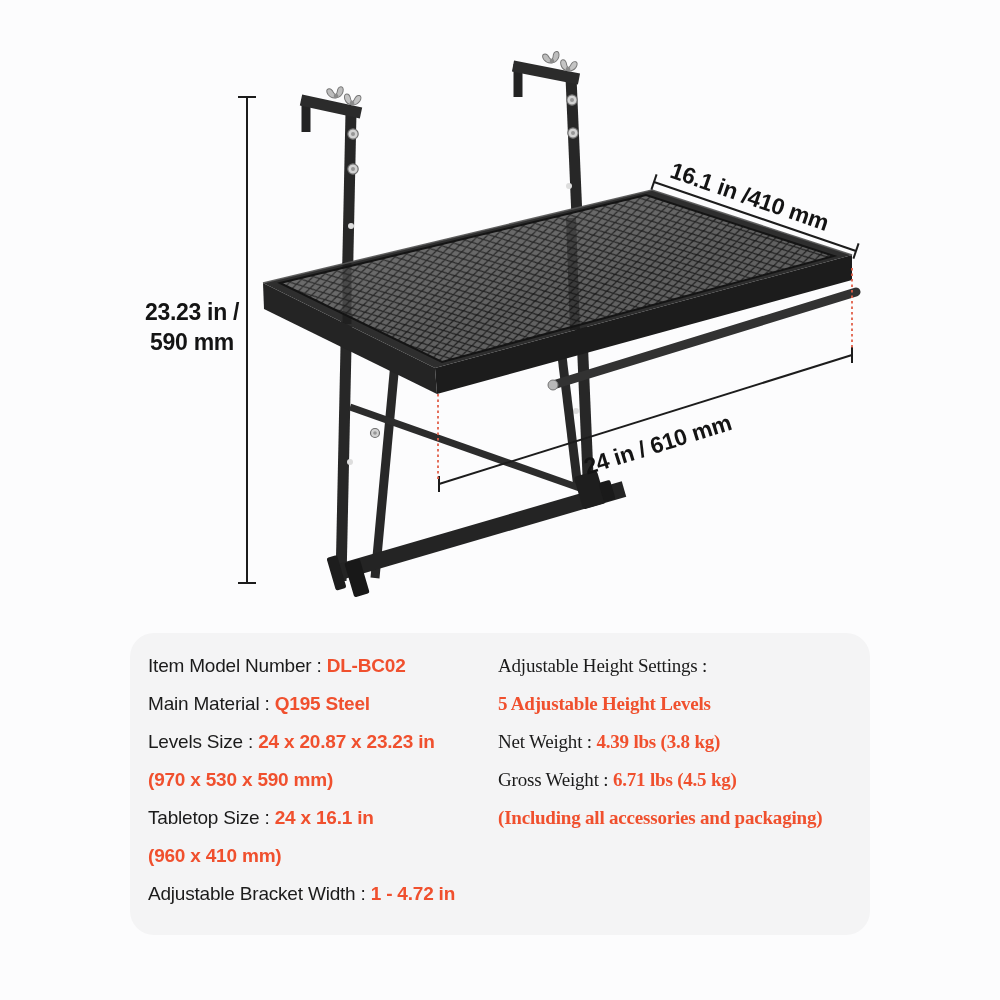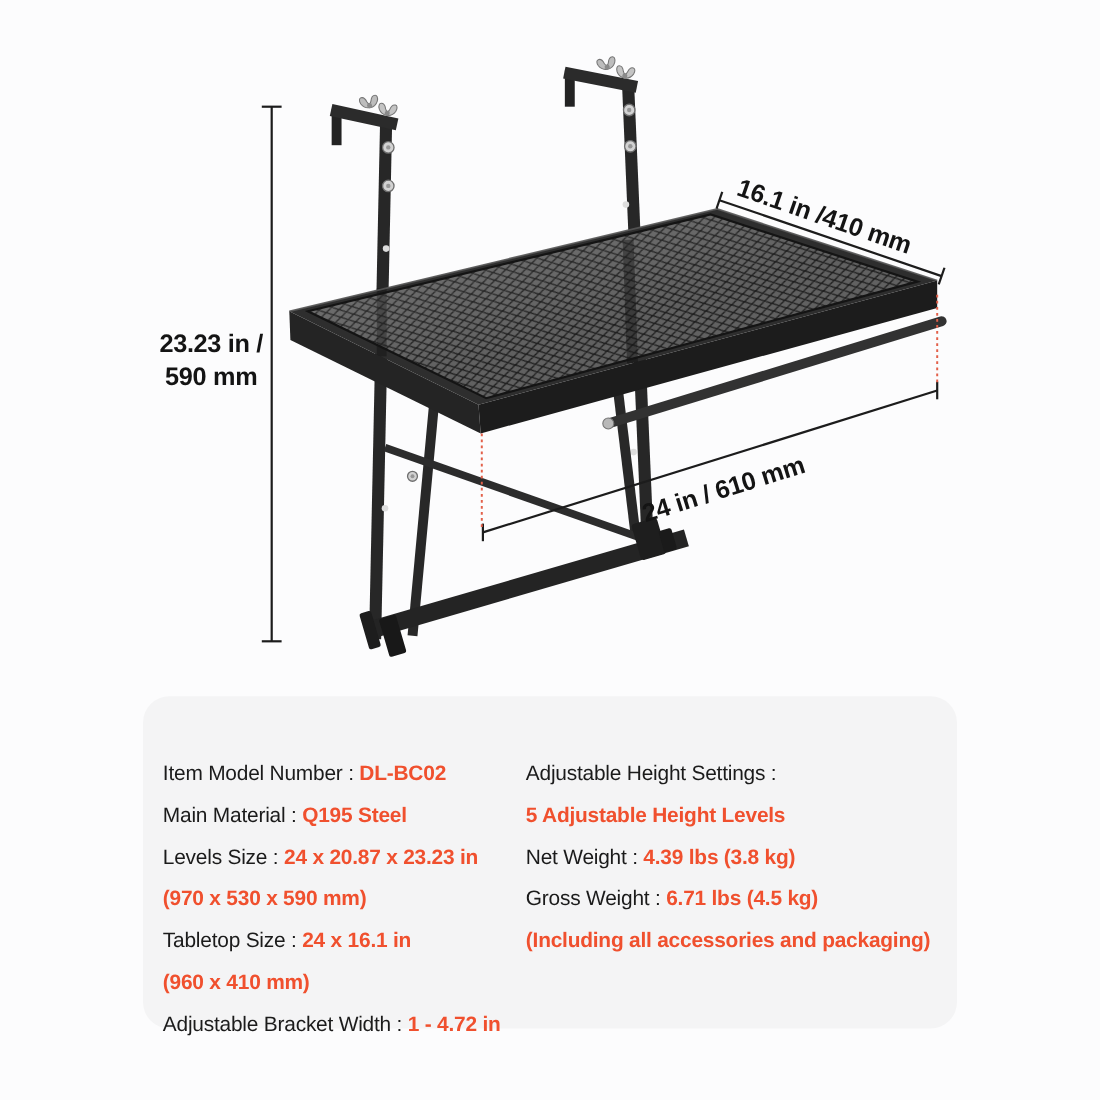--- a/index.html
+++ b/index.html
@@ -8,23 +8,23 @@
     background:#fcfcfd;
     font-family:"Liberation Sans", sans-serif;
     overflow:hidden;
   }
   #diagram{position:absolute;left:0;top:0;}
   .dim-text{fill:#141414;font-weight:700;font-size:23px;letter-spacing:-0.3px;}
   #spec-card{
     position:absolute;left:130px;top:633px;width:740px;height:302px;
     background:#f4f4f5;border-radius:24px;
   }
-  .spec-col{position:absolute;top:14px;white-space:nowrap;margin-top:38px;}
+  .spec-col{position:absolute;top:14px;white-space:nowrap;}
   .spec-col.left{left:18px;width:330px;}
-  .spec-col.right{left:348px;width:380px;}
+  .spec-col.right{left:368px;width:380px;font-family:Liberation Serif, serif;}
   .spec-row{height:38px;line-height:38px;font-size:19px;letter-spacing:-0.2px;}
   .spec-label{color:#1b1b1b;font-weight:400;}
   .spec-value{color:#F0502E;font-weight:700;}
 </style>
 </head>
 <body>
 
 <svg id="diagram" width="1000" height="620" viewBox="0 0 1000 620">
   <defs>
     <pattern id="mesh" width="12" height="7.2" patternUnits="userSpaceOnUse" patternTransform="rotate(-13.5)">

